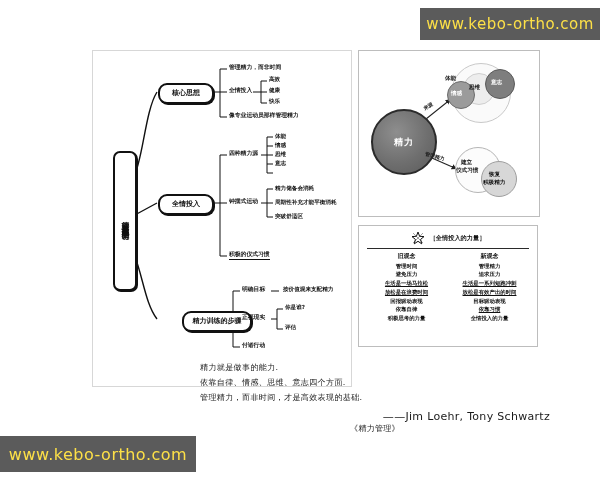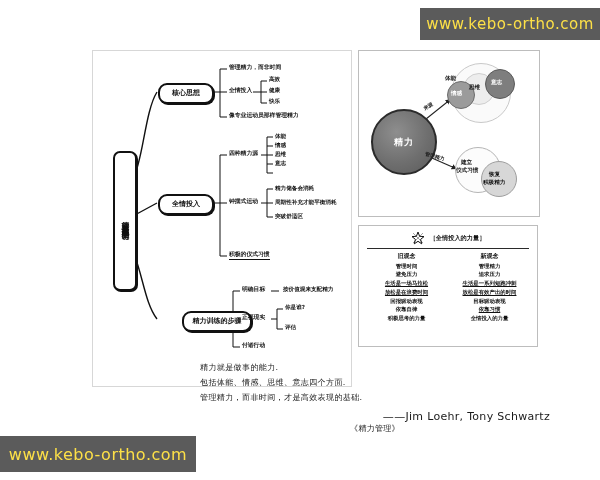--- a/index.html
+++ b/index.html
@@ -210,19 +210,19 @@
       <div class="cmp-cell">依靠自律</div>
       <div class="cmp-cell u">依靠习惯</div>
 
       <div class="cmp-cell">积极思考的力量</div>
       <div class="cmp-cell">全情投入的力量</div>
     </div>
   </div>
 
   <div class="quote">
     <div class="q-line">精力就是做事的能力.</div>
-    <div class="q-line">包括体能、情感、思维、意志四个方面.</div>
+    <div class="q-line">依靠自律、情感、思维、意志四个方面.</div>
     <div class="q-line">管理精力，而非时间，才是高效表现的基础.</div>
     <div class="q-attrib">——Jim Loehr, Tony Schwartz</div>
     <div class="q-book">《精力管理》</div>
   </div>
 
 </div>
 
 </body></html>

